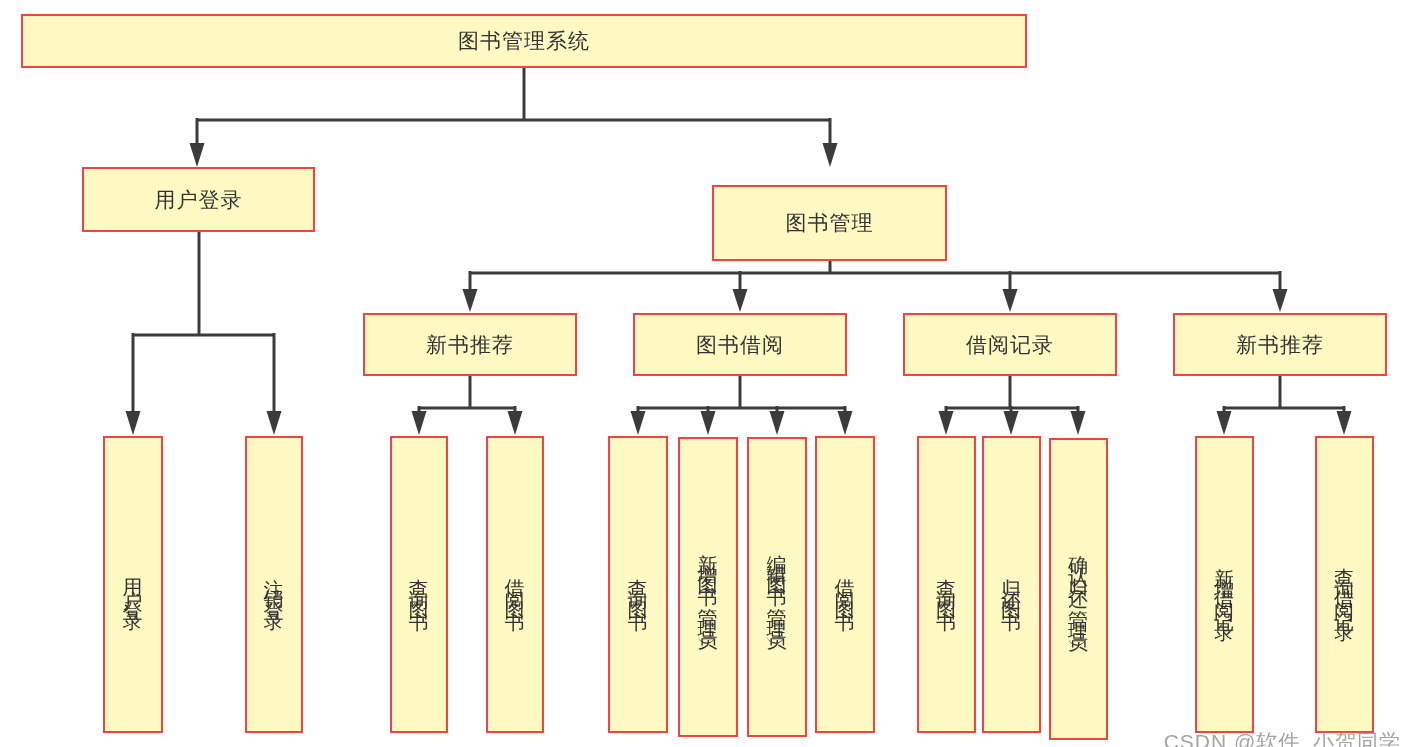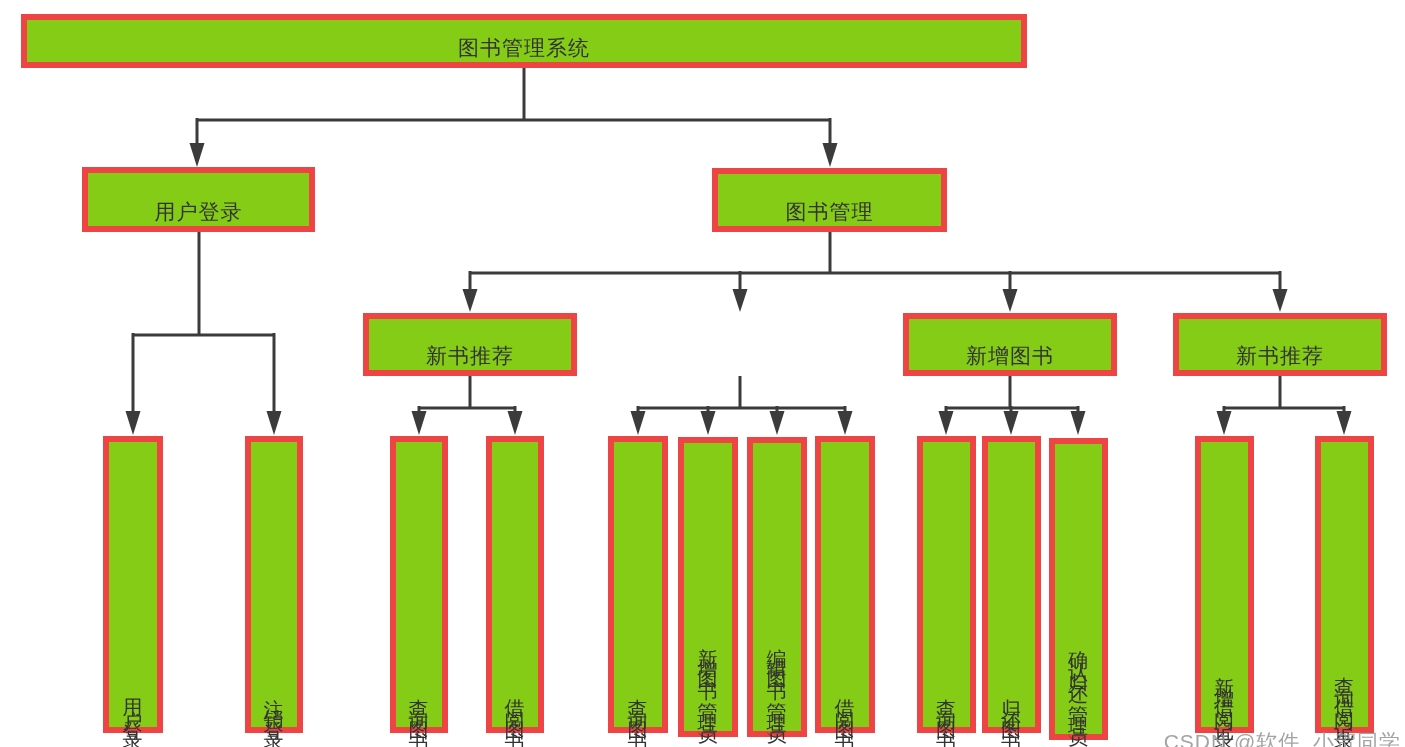--- a/index.html
+++ b/index.html
@@ -17,24 +17,24 @@
   }
   svg.connectors {
     position: absolute;
     left: 0;
     top: 0;
     z-index: 1;
   }
   .node {
     position: absolute;
     box-sizing: border-box;
-    border: 6px solid #ef4444;
-    background: #84cc16;
+    border: 2px solid #ef4444;
+    background: #fef9c3;
     display: flex;
-    align-items: flex-end;
+    align-items: center;
     justify-content: center;
     color: #333333;
     z-index: 2;
   }
   .node .hlabel {
     font-size: 21px;
     letter-spacing: 1px;
     color: #333333;
     white-space: nowrap;
   }
@@ -125,29 +125,32 @@
     <polygon points="1336.5,411 1351.5,411 1344,435" stroke="none"></polygon>
   </svg>
 
   <div class="node" style="left:21px; top:14px; width:1006px; height:54px;">
     <span class="hlabel">图书管理系统</span>
   </div>
 
   <div class="node" style="left:82px; top:167px; width:233px; height:65px;">
     <span class="hlabel">用户登录</span>
   </div>
-  <div class="node" style="left:712px; top:168px; width:235px; height:64px;">
+  <div class="node" style="left:712px; top:185px; width:235px; height:76px;">
     <span class="hlabel">图书管理</span>
   </div>
 
   <div class="node" style="left:363px; top:313px; width:214px; height:63px;">
     <span class="hlabel">新书推荐</span>
   </div>
+  <div class="node" style="left:633px; top:313px; width:214px; height:63px;">
+    <span class="hlabel">图书借阅</span>
+  </div>
   <div class="node" style="left:903px; top:313px; width:214px; height:63px;">
-    <span class="hlabel">新增图书</span>
+    <span class="hlabel">借阅记录</span>
   </div>
   <div class="node" style="left:1173px; top:313px; width:214px; height:63px;">
     <span class="hlabel">新书推荐</span>
   </div>
 
   <div class="node leaf" style="left:103px; top:436px; width:60px; height:297px;">
     <span class="vlabel">用户登录</span>
   </div>
   <div class="node leaf" style="left:245px; top:436px; width:58px; height:297px;">
     <span class="vlabel">注销登录</span>

